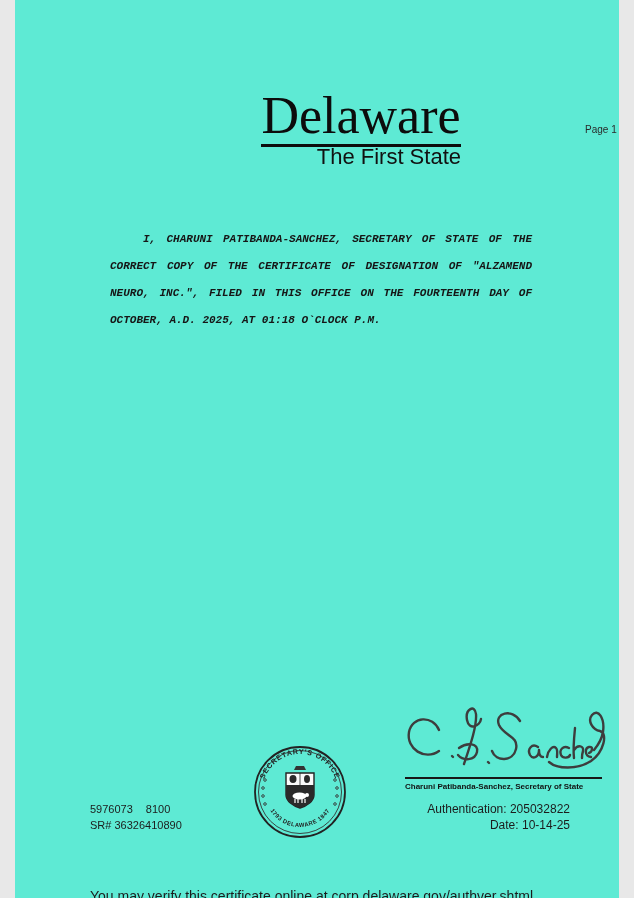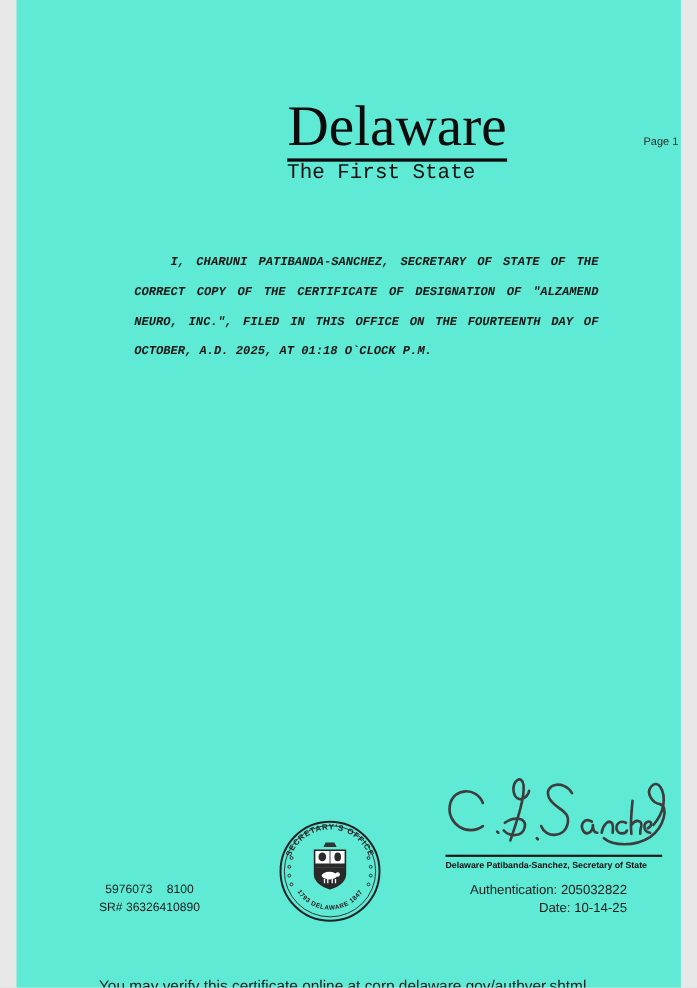--- a/index.html
+++ b/index.html
@@ -11,52 +11,51 @@
   
   .title-block{
     position:absolute;left:246px;top:88px;width:200px;text-align:center;
     border-bottom:3px solid #0c0c0c;padding-bottom:0;
   }
   .title{
     font-family:"Liberation Serif","DejaVu Serif",serif;
     font-size:52px;line-height:56px;color:#0c0c0c;white-space:nowrap;
   }
   .subtitle{
-    position:absolute;left:246px;top:147px;width:200px;text-align:left;
-    font-family:Liberation Mono, monospace;
-    font-size:19px;line-height:20px;color:#111;
+    position:absolute;left:246px;top:147px;width:200px;text-align:right;
+    font-family:Liberation Sans, sans-serif;
+    font-size:22px;line-height:20px;color:#111;
   }
   .page-number{
     position:absolute;left:537px;top:124px;font-size:10px;color:#2a2a2a;padding-left:33px;
   }
   
   .cert-body{
     position:absolute;left:95px;top:226px;width:422px;
     font-family:"Liberation Mono","DejaVu Sans Mono",monospace;
     font-style:italic;font-weight:bold;font-size:11px;line-height:27px;
     color:#161616;
-    margin-left:12px;
   }
   .cert-line{text-align:justify;text-align-last:justify;}
   .cert-line.first{padding-left:33px;}
   .cert-line.last{text-align-last:left;}
   
   .sig-svg{position:absolute;left:386px;top:700px;overflow:visible;}
   .sig-caption{
     position:absolute;left:390px;top:777px;width:197px;
     border-top:2.5px solid #181818;padding-top:3px;
     font-size:8px;font-weight:bold;color:#111;white-space:nowrap;
   }
   
   .seal-svg{position:absolute;left:238px;top:745px;}
   
   .footer-left{
     position:absolute;left:75px;top:802px;font-size:11px;line-height:15.5px;color:#1c1c1c;
   }
-  .num-row{display:flex;gap:13px;justify-content:center;}
+  .num-row{display:flex;gap:13px;}
   .footer-right{
     position:absolute;right:49px;top:802px;text-align:right;
     font-size:12px;line-height:15.5px;color:#1c1c1c;
   }
   .verify{
     position:absolute;left:75px;top:840px;font-size:14px;color:#1c1c1c;margin-top:48px;
   }
 </style>
 </head>
 <body>
@@ -82,21 +81,21 @@
       <path d="M51 56 l1 1"></path>
       <path d="M63 64 C69 46 76 26 75 14 C74 4 64 9 66 20 C68 31 79 26 80 19"></path>
       <path d="M58 48 C66 42 78 43 76 52 C74 61 62 61 57 55"></path>
       <path d="M87 62 l1 1"></path>
       <path d="M119 21 C111 8 93 13 98 25 C103 36 118 36 115 49 C112 62 95 62 91 51"></path>
       <path d="M137 47 C131 43 126 49 129 55 C132 60 138 57 138 50 C138 54 139 57 142 57 M146 57 C147 50 152 45 155 48 C157 50 156 54 156 57 M168 48 C162 45 158 50 160 55 C162 59 168 58 169 55 M174 28 C173 38 172 50 173 58 M173 50 C177 44 183 46 182 51 C181 54 181 56 181 58 M188 53 C192 51 192 46 188 47 C184 48 183 56 190 57"></path>
       <path d="M193 50 C198 44 201 38 202 32 C204 18 197 8 191 15 C186 21 192 30 199 31 C207 33 203 52 190 61 C176 70 156 69 148 62"></path>
     </g>
   </svg>
 
-  <div class="sig-caption">Delaware Patibanda-Sanchez, Secretary of State</div>
+  <div class="sig-caption">Charuni Patibanda-Sanchez, Secretary of State</div>
 
   <svg class="seal-svg" width="94" height="94" viewBox="0 0 94 94">
     <circle cx="47" cy="47" r="45" fill="none" stroke="#222" stroke-width="1.8"></circle>
     <circle cx="47" cy="47" r="41.5" fill="none" stroke="#333" stroke-width="0.9"></circle>
     <path id="sealArcTop" d="M9 47 A38 38 0 0 1 85 47" fill="none"></path>
     <path id="sealArcBottom" d="M12 47 A35 35 0 0 0 82 47" fill="none"></path>
     <text font-family="Liberation Sans, sans-serif" font-size="7.2" font-weight="bold" fill="#222" letter-spacing="0.8">
       <textPath href="#sealArcTop" startOffset="50%" text-anchor="middle">SECRETARY'S OFFICE</textPath>
     </text>
     <text font-family="Liberation Sans, sans-serif" font-size="5.8" font-weight="bold" fill="#222" letter-spacing="0.5">

